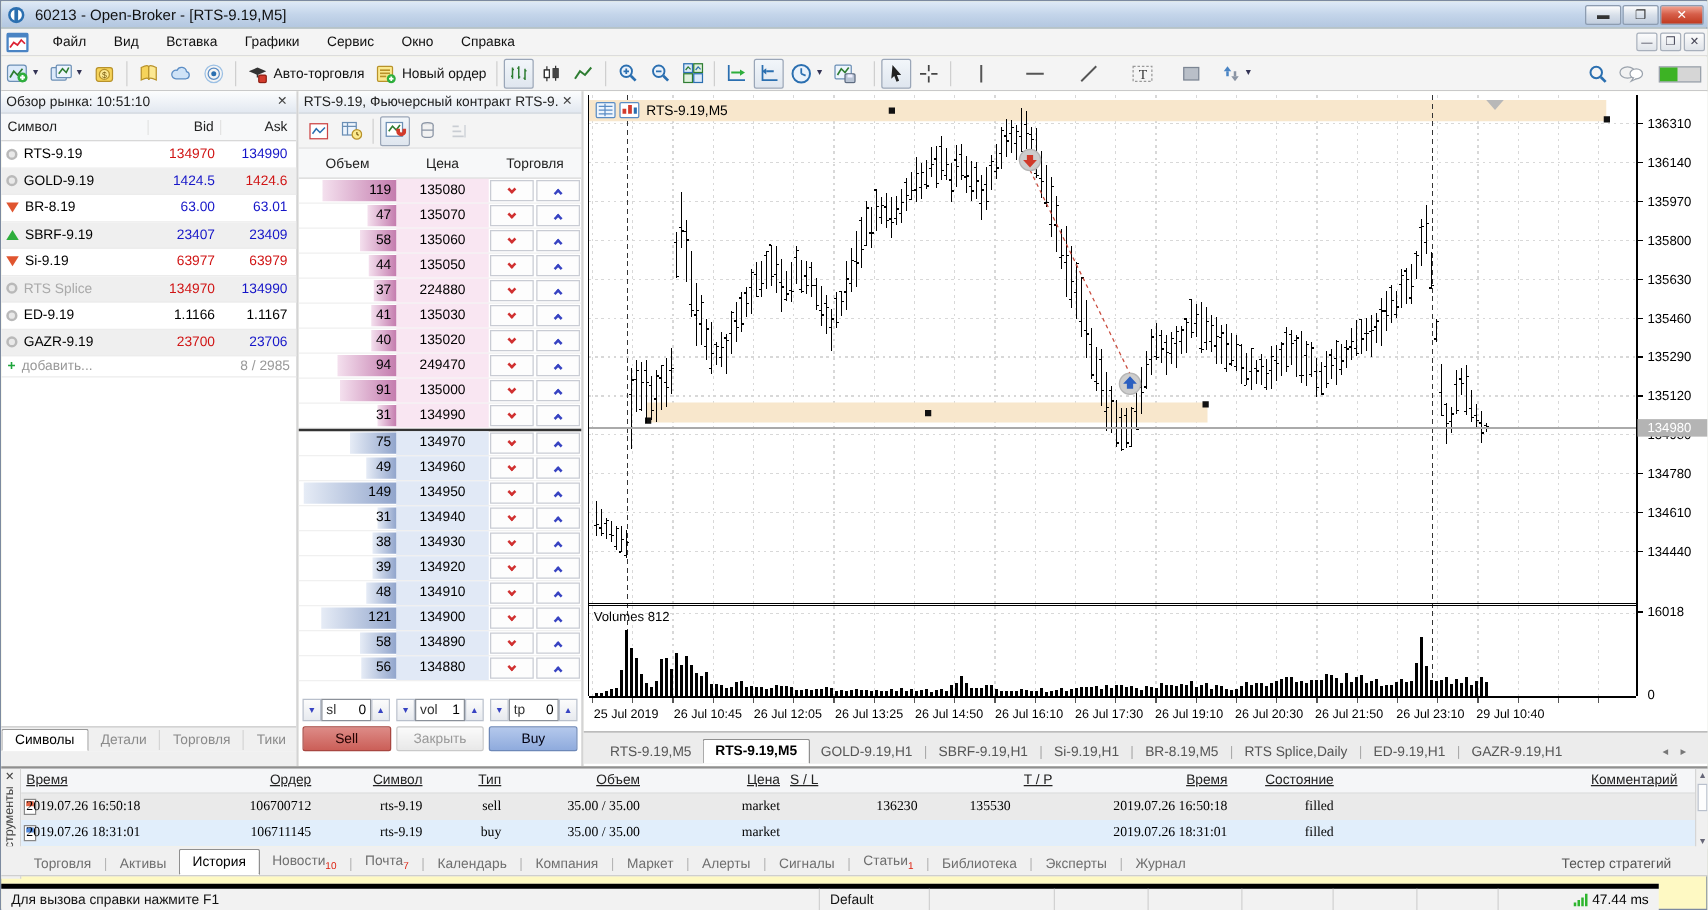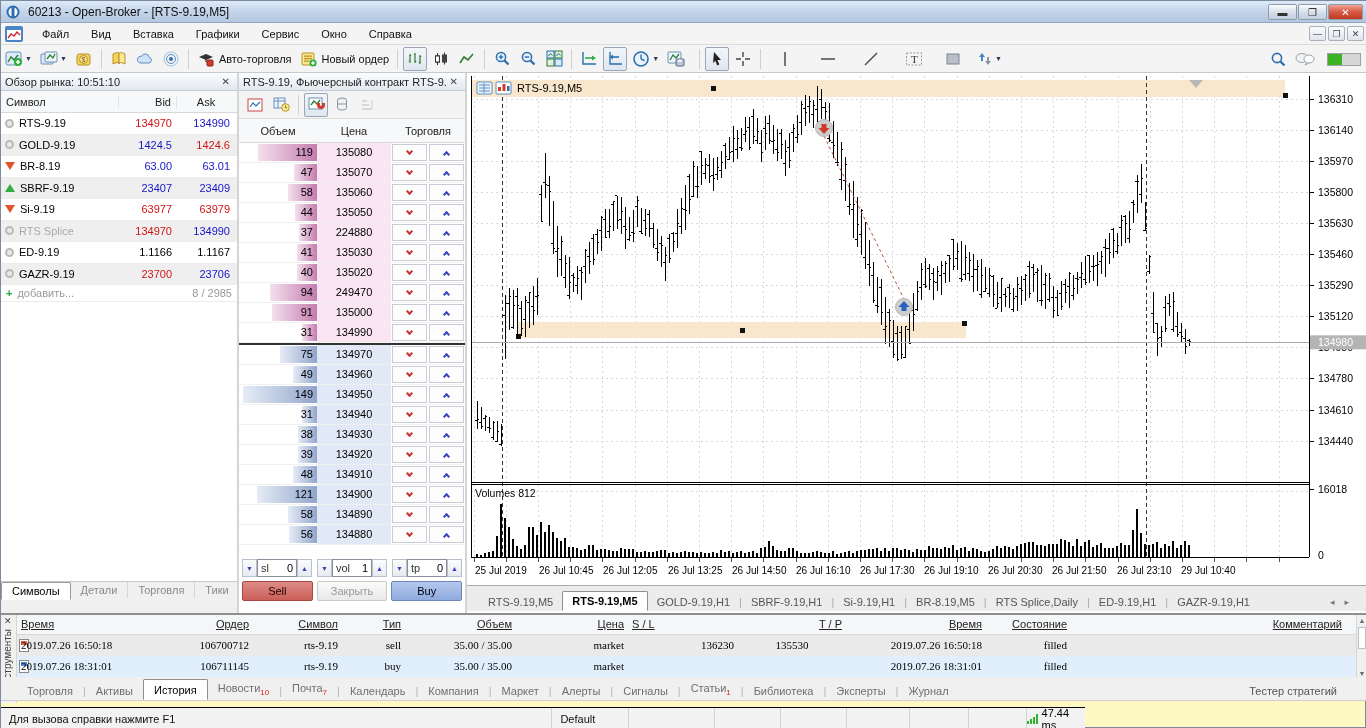--- a/index.html
+++ b/index.html
@@ -44,36 +44,36 @@
   .panel-hdr { height:18px; background:linear-gradient(#fcfdfe,#e2e8f0); border-bottom:1px solid #c2cad4;
     display:flex; align-items:center; padding:0 4px; color:#222; }
   .panel-hdr .x { margin-left:auto; color:#444; font-weight:bold; font-size:10px; padding:0 3px; }
 
   
   .mw { position:absolute; left:0; top:72px; width:238px; height:540px; background:#fff; border-right:2px solid #d4d4d4; }
   .mw-colhdr { height:22px; display:flex; border-bottom:1px solid #d8d8d8; background:#f7f8f9; align-items:center; }
   .mw-colhdr div { padding:0 5px; color:#222; }
   .mw-colhdr .c1 { width:118px; border-right:1px solid #e3e3e3; }
   .mw-colhdr .c2 { width:58px; text-align:right; border-right:1px solid #e3e3e3; }
-  .mw-colhdr .c3 { width:58px; text-align:center; }
+  .mw-colhdr .c3 { width:58px; text-align:right; }
   .mw-row { height:21.5px; display:flex; align-items:center; border-bottom:1px solid #ececec; }
   .mw-row.alt { background:#efefef; }
   .mw-row .sym { width:118px; display:flex; align-items:center; gap:5px; padding-left:4px; }
   .mw-row .bid,.mw-row .ask { width:58px; text-align:right; padding-right:5px; }
   .mw-row.muted .symtxt { color:#aaa; }
   .v-up { color:#1515c8; } .v-down { color:#d01414; } .v-flat { color:#000; }
   .ic-circ { width:9px; height:9px; border-radius:50%; border:2px solid #b9b9b9; background:#e9e9e9; }
   .ic-arr { width:0; height:0; border-left:5px solid transparent; border-right:5px solid transparent; }
   .ic-arr.up { border-bottom:8px solid #2eae3c; }
   .ic-arr.dn { border-top:8px solid #e0552f; }
   .mw-add { height:17px; display:flex; align-items:center; color:#999; padding:0 5px; border-bottom:1px solid #ececec; }
   .mw-add .plus { color:#1ea53c; font-weight:bold; margin-right:5px; }
   .mw-add .cnt { margin-left:auto; }
   .mw-tabs { position:absolute; left:0; bottom:12px; width:100%; height:20px; border-top:1px solid #c9c9c9;
-    display:flex; align-items:flex-start; background:#f0f0f0; overflow:hidden; }
+    display:flex; align-items:center; background:#f0f0f0; overflow:hidden; }
   .mw-tab { padding:2px 10px; color:#8a8a8a; border-right:1px solid #d5d5d5; white-space:nowrap; }
   .mw-tab.on { background:#fff; color:#000; border:1px solid #9a9a9a; border-bottom:1px solid #fff; border-radius:2px 2px 0 0; }
   .mw-fill { position:absolute; left:0; bottom:0; width:100%; height:12px; background:#f0f0f0; }
 
   
   .dom { position:absolute; left:238px; top:72px; width:228px; height:540px; background:#fff; border-right:2px solid #d4d4d4; }
   .dom-tools { height:28px; display:flex; align-items:center; background:#f4f4f4; border-bottom:1px solid #ddd; padding-left:3px; }
   .dom-colhdr { height:24px; display:flex; align-items:center; border-bottom:1px solid #d8d8d8; background:#f7f8f9; }
   .dom-colhdr div { text-align:center; color:#222; }
   .dom-row { height:20px; display:flex; border-bottom:1px solid #f0f0f0; }
@@ -135,21 +135,21 @@
   
   .btabs { position:absolute; left:0; top:676px; width:1366px; height:24px; background:#f0f0f0; border-bottom:1px solid #cfcfcf;
     display:flex; align-items:flex-end; padding-left:16px; }
   .btab { padding:4px 10px 3px; color:#6f6f6f; white-space:nowrap; }
   .btab sub { color:#d21; font-size:8px; }
   .btab.on { background:#fff; color:#000; font-weight:normal; border:1px solid #8f8f8f; border-bottom:1px solid #fff; border-radius:2px 2px 0 0; }
   .btab-sep { color:#b5b5b5; padding:4px 0 3px; }
   .btabs .right { margin-left:auto; margin-right:30px; color:#555; padding-bottom:3px; }
 
   
-  .statusbar { position:absolute; left:0; top:706px; width:1084px; height:22px; background:#f2f2f2; border-top:1px solid #000000;
+  .statusbar { position:absolute; left:0; top:706px; width:1326px; height:22px; background:#f2f2f2; border-top:4px solid #000000;
     display:flex; align-items:center; }
   .sb-cell { height:100%; display:flex; align-items:center; padding:0 8px; border-right:1px solid #d2d2d2; color:#111; }
   .sb-help { width:655px; }
   .sb-ping { margin-left:auto; display:flex; align-items:center; gap:4px; padding-right:8px; }
   .sig { display:flex; align-items:flex-end; gap:1px; height:10px; }
   .sig i { width:2px; background:#2db52d; display:block; }
 </style>
 </head>
 <body>
 

